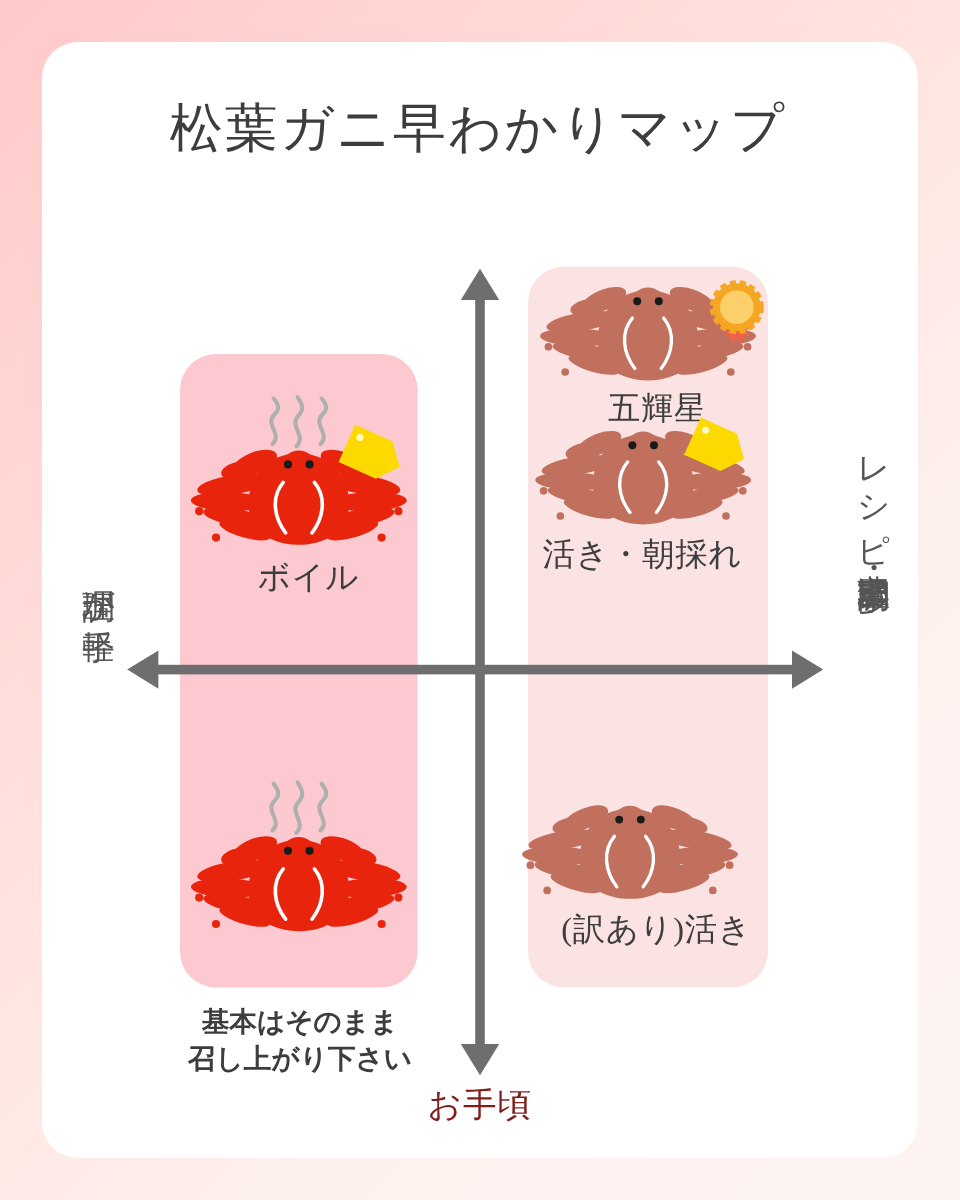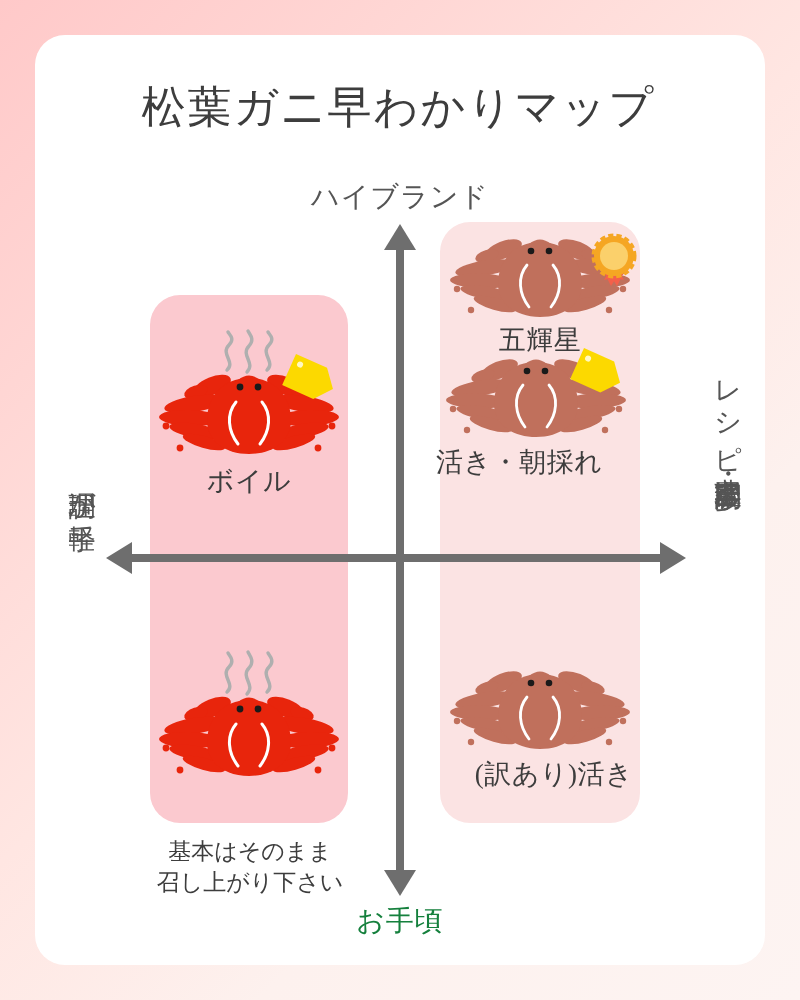--- a/index.html
+++ b/index.html
@@ -19,21 +19,21 @@
     font-size:44px;color:#3d3d3d;letter-spacing:2px;font-weight:400;
     white-space:nowrap;
   }
   
   .axis-top{
     position:absolute;left:0;top:178px;width:800px;text-align:center;
     font-size:28px;color:#555;letter-spacing:1px;
   }
   .axis-bottom{
     position:absolute;left:0;top:902px;width:800px;text-align:center;
-    font-size:28px;color:#15803d;letter-spacing:1px;
+    font-size:28px;color:#7f1d1d;letter-spacing:1px;
   }
   .axis-left{
     position:absolute;left:56px;top:470px;width:40px;
     font-size:27px;color:#555;line-height:1.06;
     writing-mode:vertical-rl;text-orientation:upright;letter-spacing:1px;
   }
   .axis-right{
     position:absolute;left:700px;top:362px;width:42px;
     font-size:27px;color:#555;line-height:1.06;
     writing-mode:vertical-rl;text-orientation:upright;letter-spacing:1px;
@@ -44,44 +44,44 @@
   
   .col{position:absolute;border-radius:30px;}
   .col-left{left:150px;top:295px;width:198px;height:528px;background:#fbc9cf;}
   .col-right{left:440px;top:222px;width:200px;height:601px;background:#fbe3e3;}
   
   .cell{position:absolute;text-align:center;}
   .cell .crab{position:relative;width:100%;display:block;}
   .cell .cap{
     font-size:27px;color:#3d3d3d;letter-spacing:0.5px;white-space:nowrap;
     margin-top:-2px;
+    padding-left:16px;
   }
   .cell-boil{left:150px;top:330px;width:198px;}
   .cell-goki{left:440px;top:232px;width:200px;}
   .cell-iki{left:436px;top:348px;width:160px;}
   .cell-wake-boil{left:150px;top:650px;width:198px;}
-  .cell-wake-iki{left:440px;top:660px;width:228px;}
+  .cell-wake-iki{left:425px;top:660px;width:228px;}
   
   .note{
     position:absolute;text-align:center;font-size:23px;color:#3d3d3d;
-    line-height:1.35;white-space:nowrap;
+    line-height:1.35;white-space:nowrap;font-weight:bold;
   }
   .note-left{left:110px;top:836px;width:280px;}
   .note-right{left:412px;top:836px;width:280px;}
   svg{display:block;overflow:visible;}
 </style>
 </head>
 <body>
 
 <div class="stage">
   <div class="card"></div>
 
   <div class="title">松葉ガニ早わかりマップ</div>
 
-  <div class="axis-top">ハイブランド</div>
   <div class="axis-bottom">お手頃</div>
   <div class="axis-left">調理が手軽</div>
   <div class="axis-right">レシピ豊富・調理手間多い</div>
 
   <div class="col col-left"></div>
   <div class="col col-right"></div>
 
   <div class="axis-v">
     <svg width="34" height="672" viewBox="0 0 34 672" aria-hidden="true">
       <g fill="#6e6e6e">

